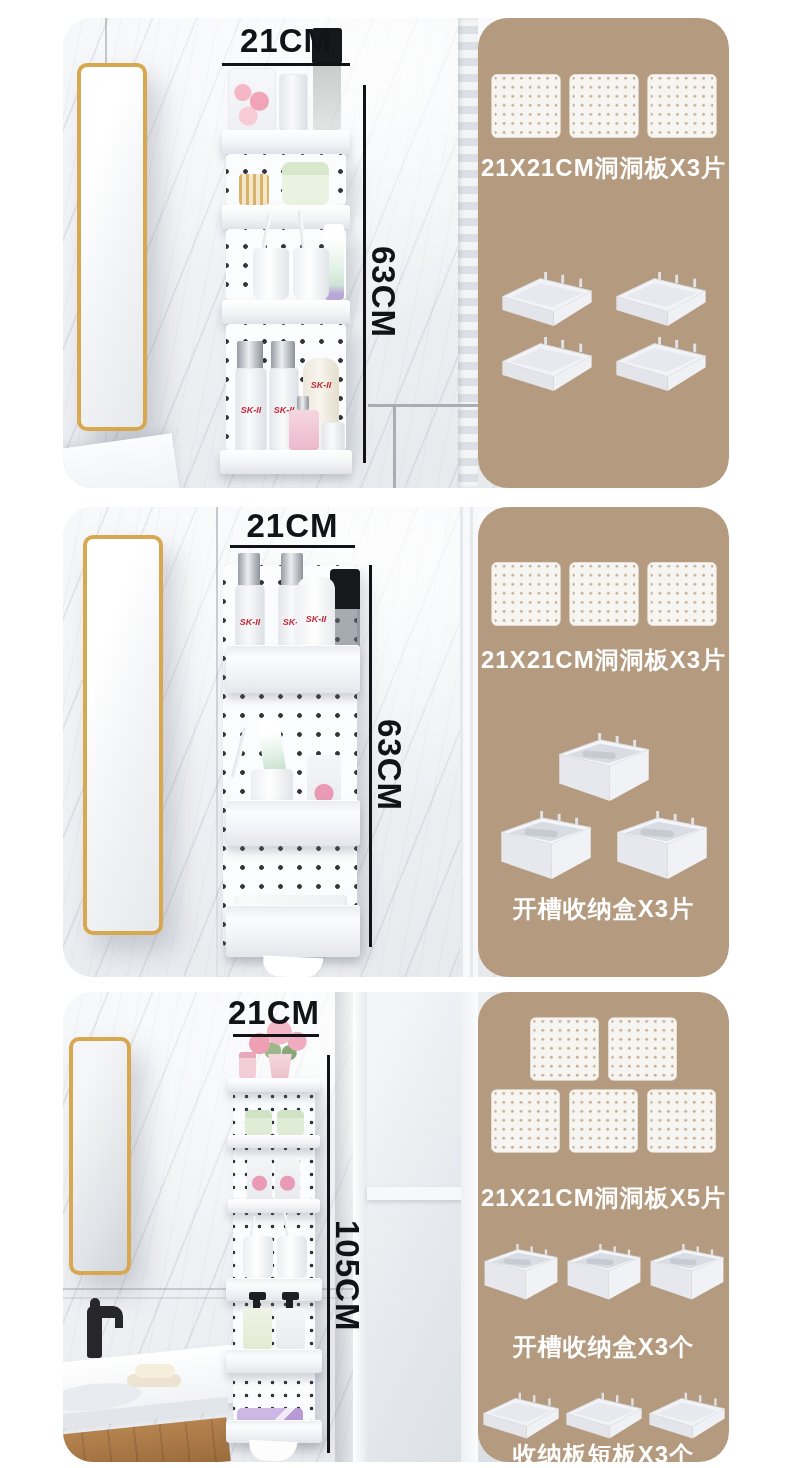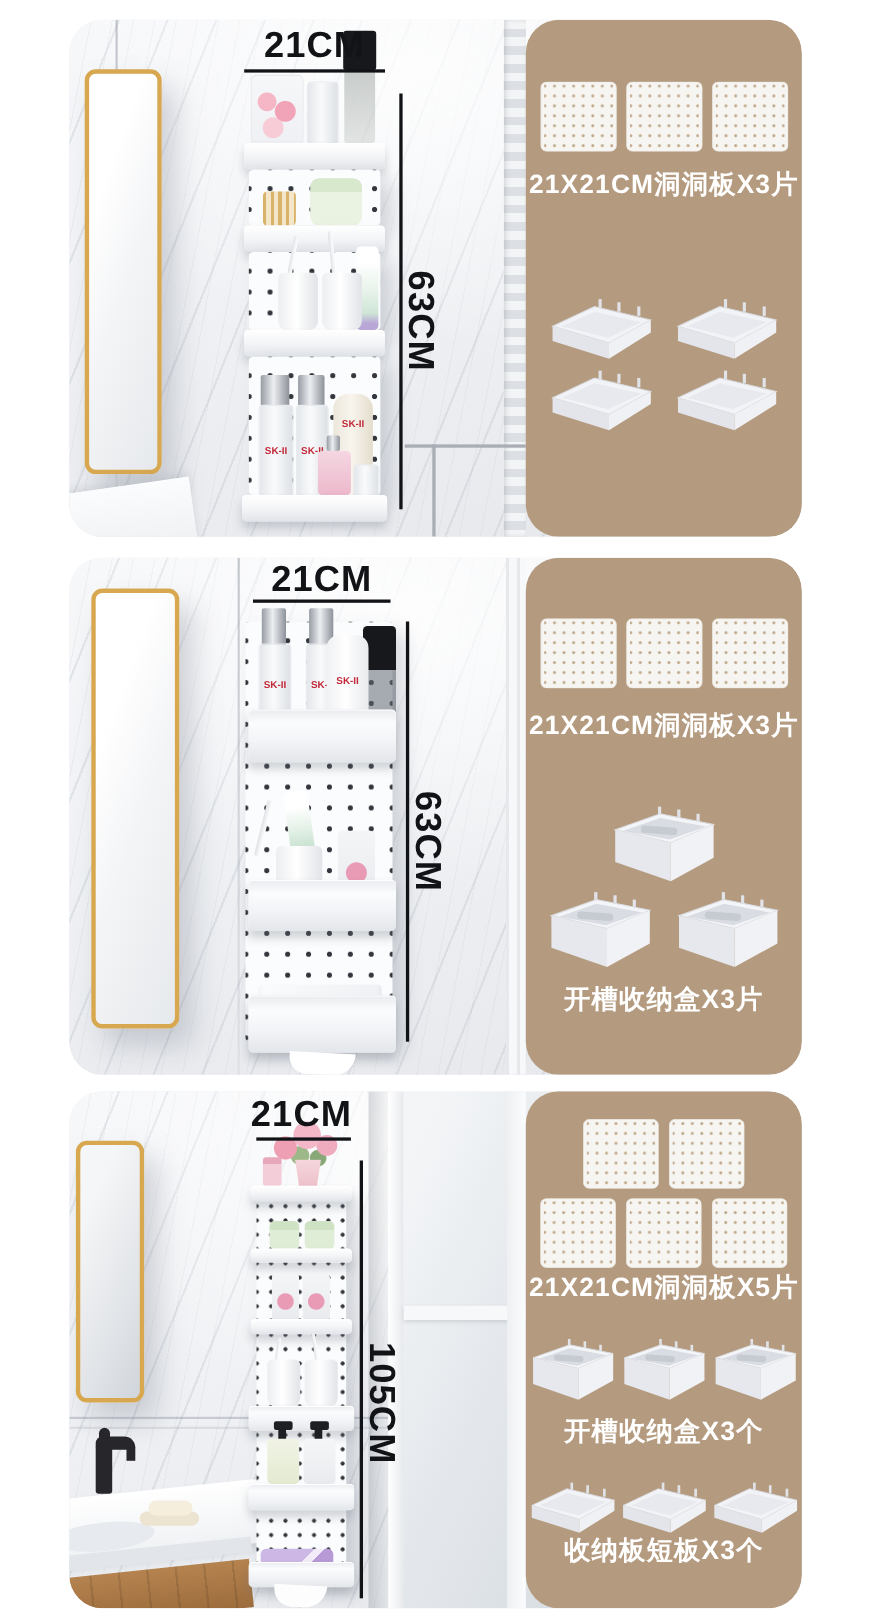--- a/index.html
+++ b/index.html
@@ -44,21 +44,21 @@
 
   
   .bottle-clear{position:absolute;background:linear-gradient(90deg,#e4e7eb,#f9fafb 45%,#dde1e5);
     border-radius:4px;border:1px solid #e9ebee;display:flex;align-items:center;justify-content:center;}
   .cap-silver{position:absolute;background:linear-gradient(90deg,#979ca4,#eceef1 45%,#8d929a);border-radius:2px;}
   .cup-white{position:absolute;background:linear-gradient(90deg,#eceef1,#ffffff 45%,#e1e4e8);border-radius:5px 5px 8px 8px;}
   .tube-white{position:absolute;background:linear-gradient(90deg,#f0f1f3,#ffffff 45%,#e8eaed);
     border-radius:12px 12px 6px 6px;display:flex;align-items:center;justify-content:center;}
   .tube-cream{position:absolute;background:linear-gradient(90deg,#ece7db,#f8f5ee 45%,#e4ddcd);
     border-radius:14px 14px 6px 6px;display:flex;align-items:flex-start;justify-content:center;padding-top:22px;box-sizing:border-box;}
-  .brand{color:#c22a3a;font-weight:700;font-size:9px;letter-spacing:0;white-space:nowrap;}
+  .brand{color:#c22a3a;font-weight:700;font-size:9px;letter-spacing:0;white-space:nowrap;font-style:italic;}
   .stick{position:absolute;background:linear-gradient(90deg,#dfe2e6,#ffffff);border-radius:2px;}
 
   
   .kit{position:relative;width:251px;height:470px;margin-left:-30px;flex:0 0 251px;
     background:var(--kit-panel,#b49a7f);border-radius:30px;
     display:flex;flex-direction:column;align-items:center;}
   .caption{color:var(--caption,#ffffff);font-weight:700;font-size:24px;letter-spacing:1px;
     text-align:center;line-height:1.25;}
   .thumb-grid{display:flex;flex-direction:column;gap:8px;align-items:center;}
   .thumb-row{display:flex;justify-content:center;gap:var(--gap,8px);}
@@ -324,35 +324,35 @@
               <use href="#sym-pegboard" xlink:href="#sym-pegboard"></use>
             </svg>
             <svg viewBox="0 0 100 92" class="thumb">
               <use href="#sym-pegboard" xlink:href="#sym-pegboard"></use>
             </svg>
             <svg viewBox="0 0 100 92" class="thumb">
               <use href="#sym-pegboard" xlink:href="#sym-pegboard"></use>
             </svg>
           </div>
         </div>
-      <div class="caption" style="margin-top:3px">21X21CM洞洞板X5片</div>
+      <div class="caption" style="margin-top:30px">21X21CM洞洞板X5片</div>
       <div class="thumb-grid" style="--tw:80px;--th:57px;--gap:3px;margin-top:31px">
           <div class="thumb-row">
             <svg viewBox="0 0 100 72" class="thumb">
               <use href="#sym-box" xlink:href="#sym-box"></use>
             </svg>
             <svg viewBox="0 0 100 72" class="thumb">
               <use href="#sym-box" xlink:href="#sym-box"></use>
             </svg>
             <svg viewBox="0 0 100 72" class="thumb">
               <use href="#sym-box" xlink:href="#sym-box"></use>
             </svg>
           </div>
         </div>
-      <div class="caption" style="margin-top:13px">开槽收纳盒X3个</div>
+      <div class="caption" style="margin-top:31px">开槽收纳盒X3个</div>
       <div class="thumb-grid" style="--tw:80px;--th:48px;--gap:3px;margin-top:30px">
           <div class="thumb-row">
             <svg viewBox="0 0 100 60" class="thumb">
               <use href="#sym-tray" xlink:href="#sym-tray"></use>
             </svg>
             <svg viewBox="0 0 100 60" class="thumb">
               <use href="#sym-tray" xlink:href="#sym-tray"></use>
             </svg>
             <svg viewBox="0 0 100 60" class="thumb">
               <use href="#sym-tray" xlink:href="#sym-tray"></use>

